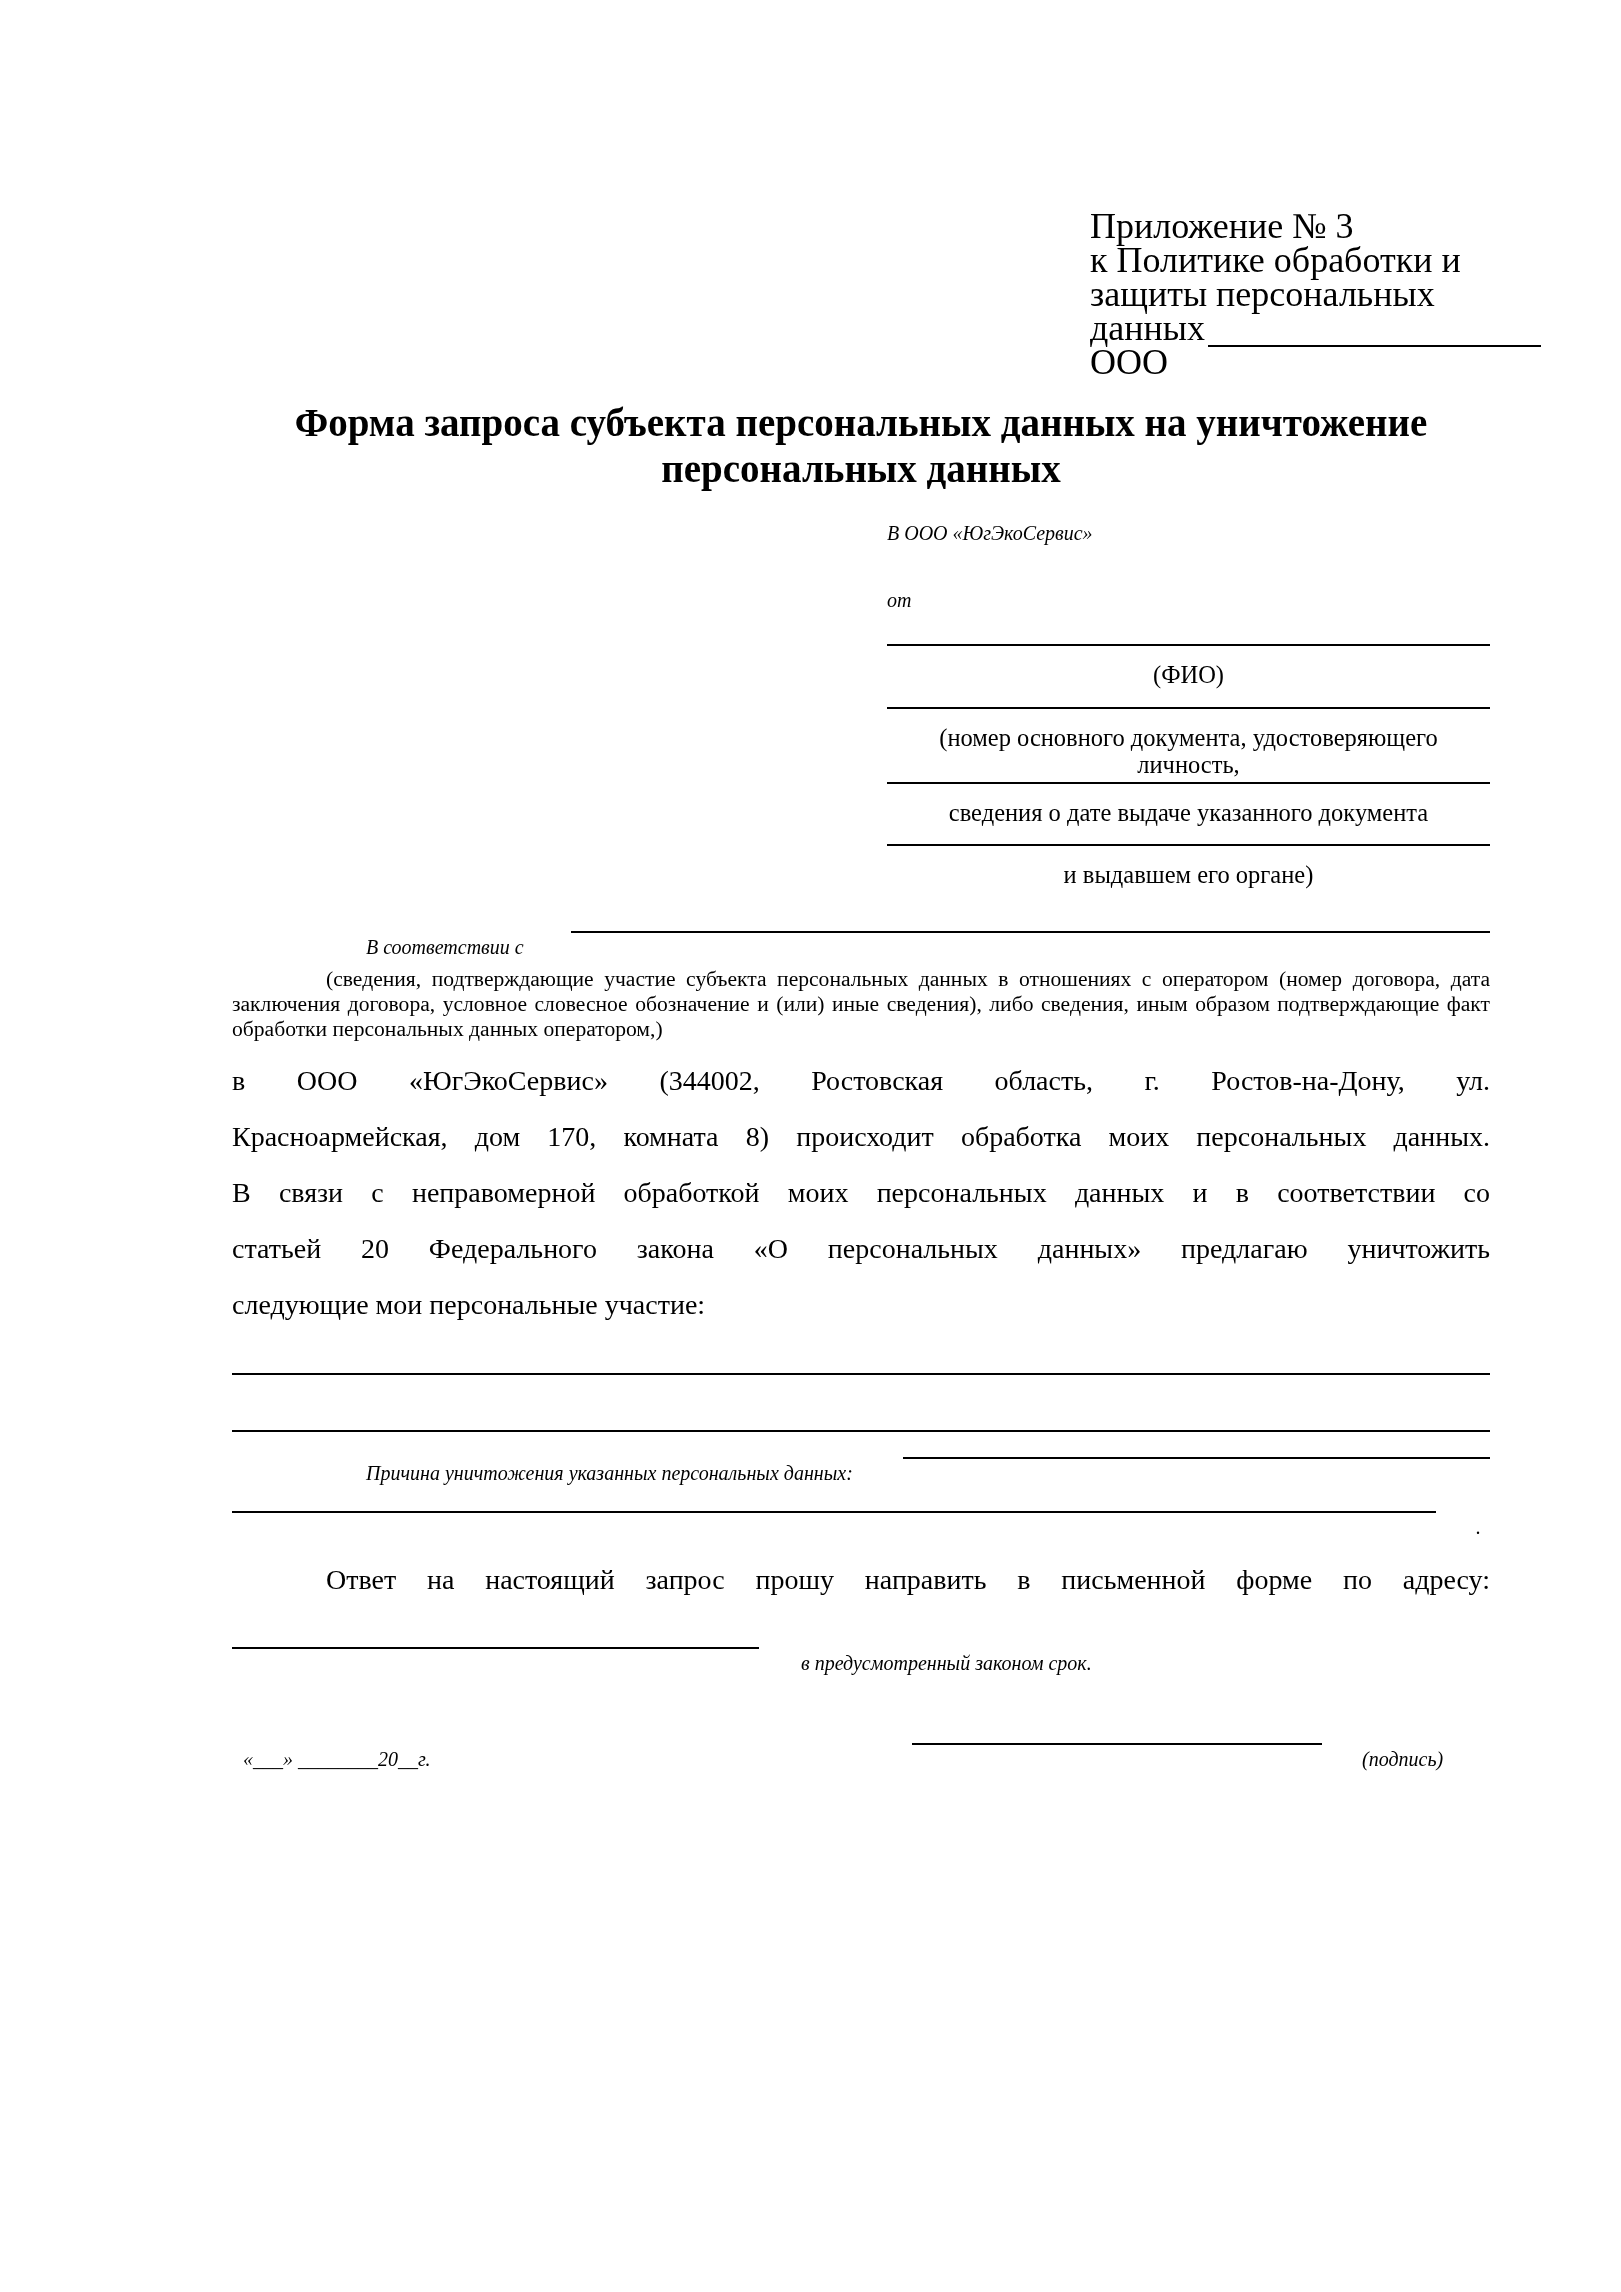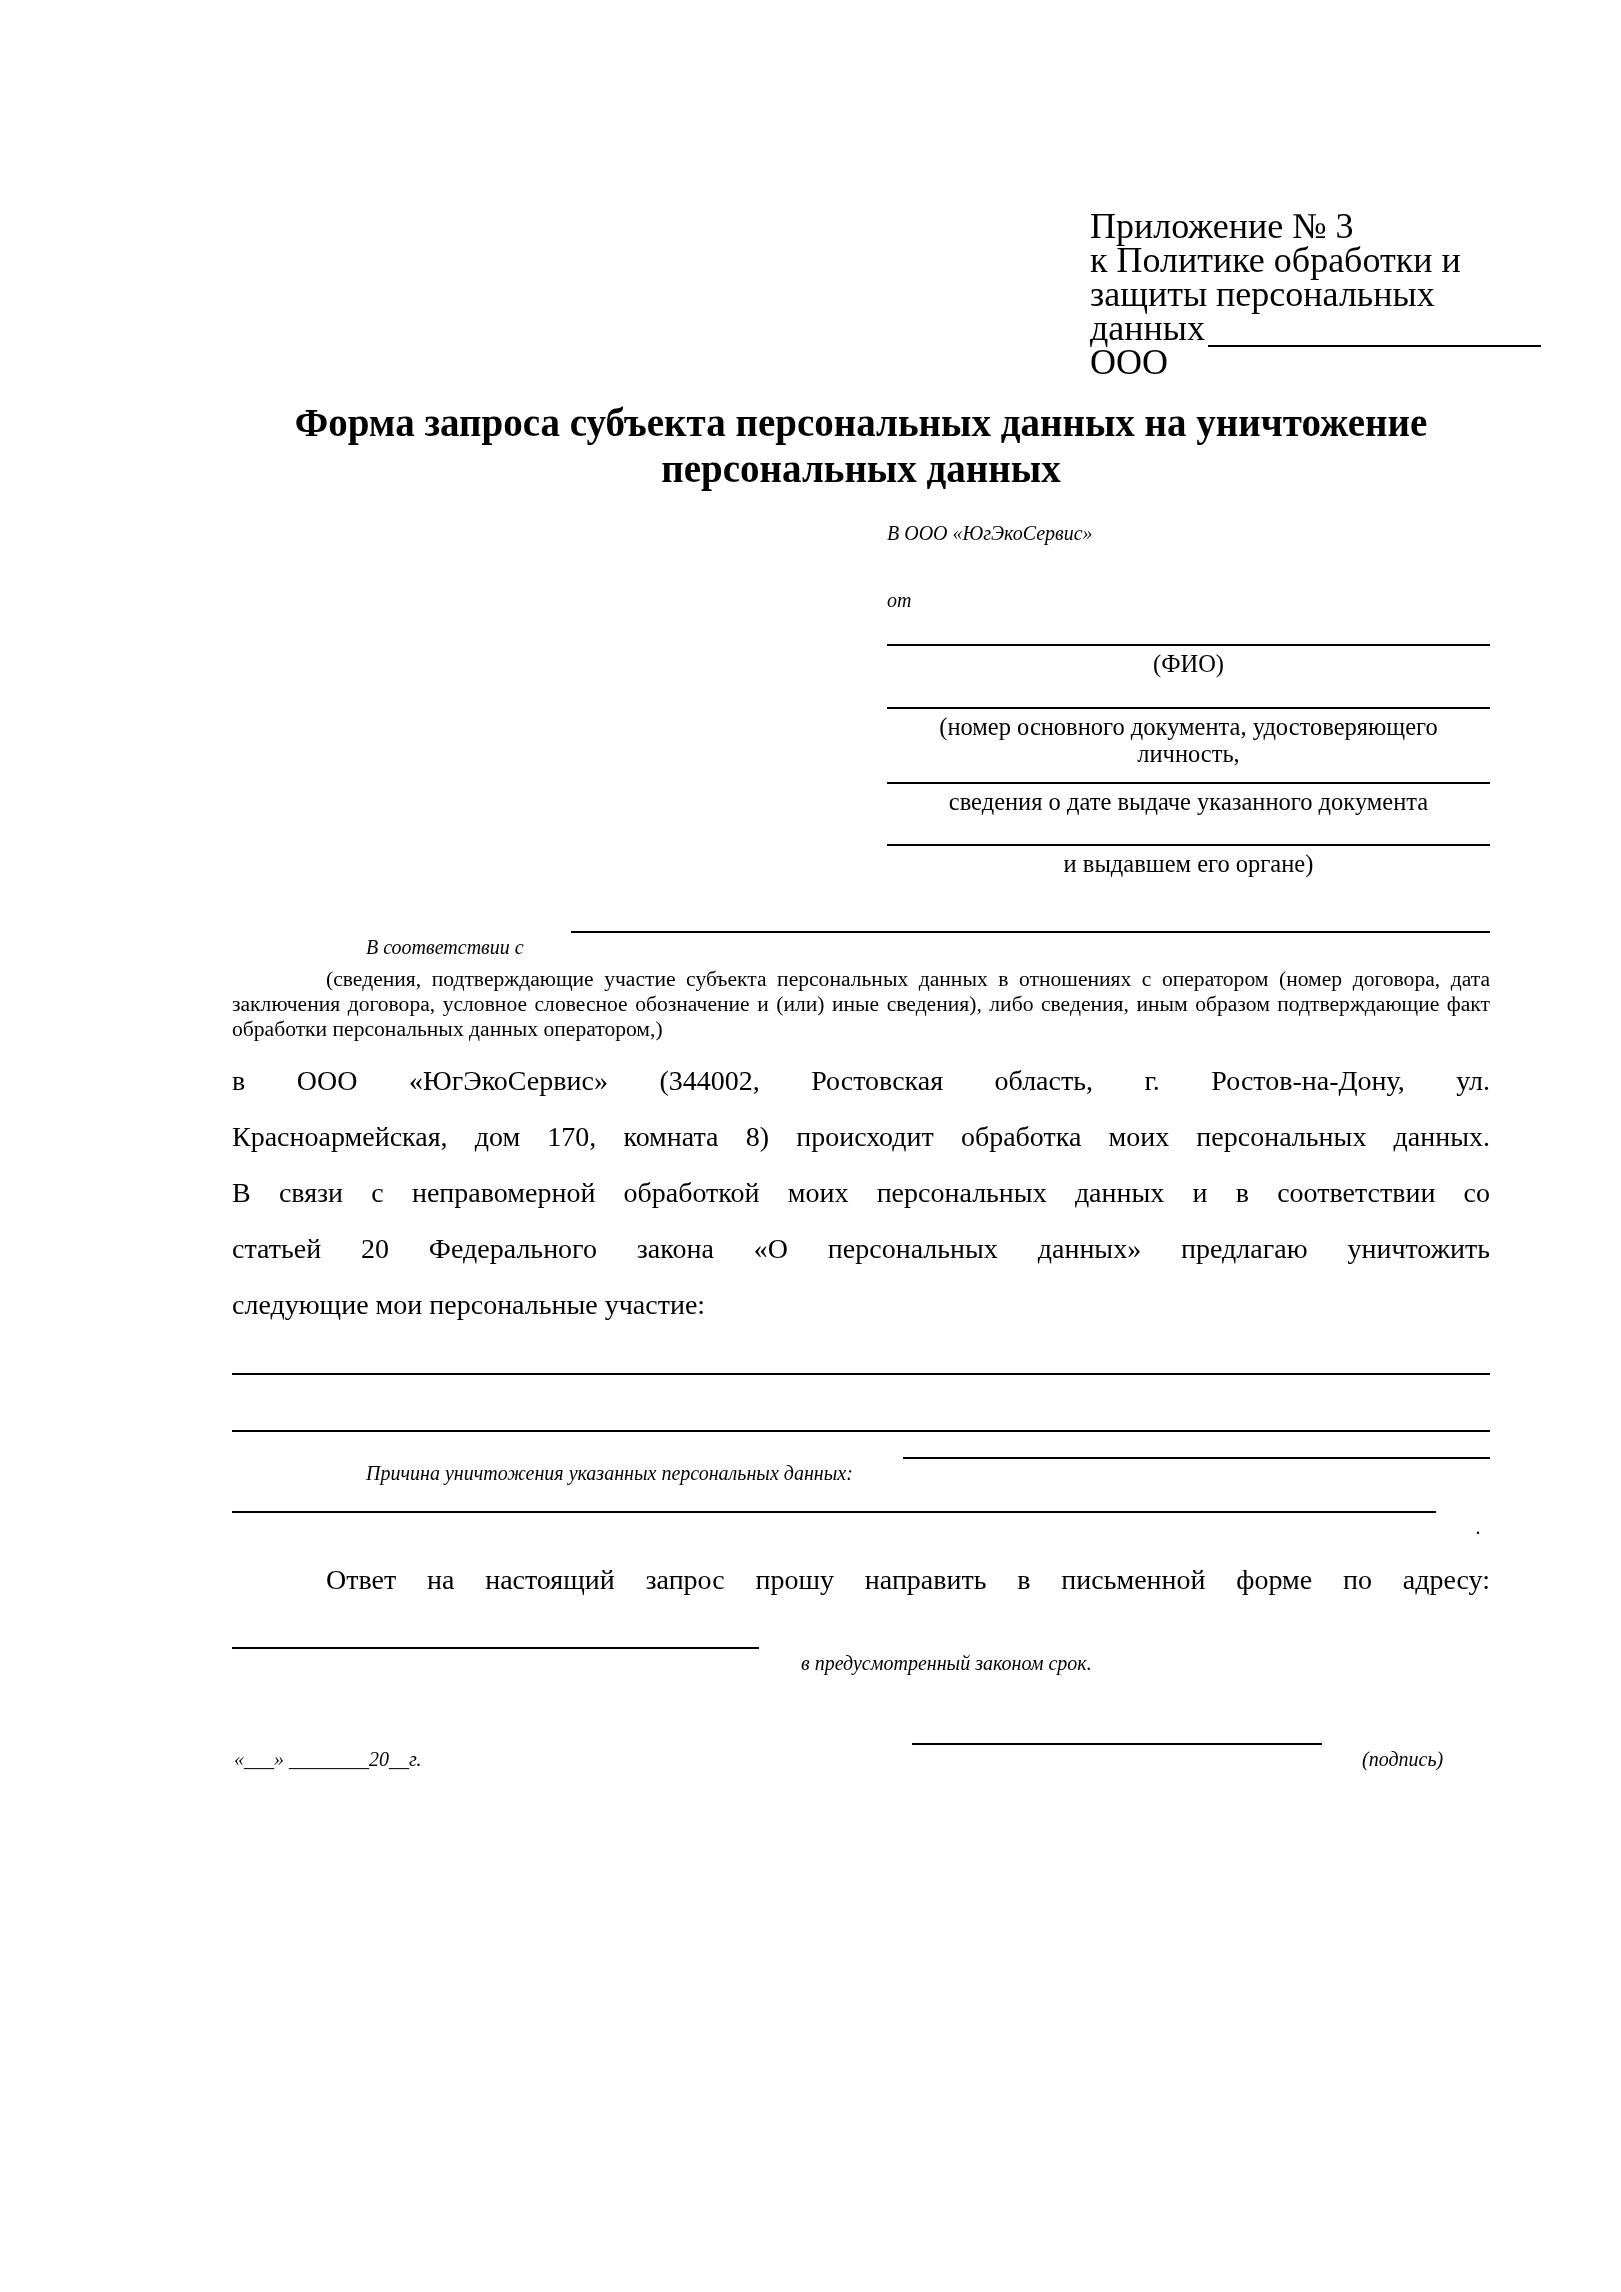--- a/index.html
+++ b/index.html
@@ -7,21 +7,21 @@
     position:relative;
     width:1621px;height:2293px;
     background:#ffffff;
     color:#000000;
     font-family:"Liberation Serif","DejaVu Serif",serif;
     overflow:hidden;
   }
   .abs{position:absolute;}
   .t29{font-size:20px;line-height:32px;font-style:italic;}
   .t25{font-size:24.5px;line-height:27.4px;}
-  .center{text-align:center;}
+  .center{text-align:center;margin-top:11px;}
   .just{text-align:justify;text-align-last:justify;}
   .row{display:flex;align-items:flex-start;gap:40px;}
   .fill{border-bottom:2px solid #000;flex:1 1 auto;min-width:0;}
   .fill-fixed{border-bottom:2px solid #000;flex:0 0 auto;}
   .sp96{flex:0 0 94px;}
   .hline{position:absolute;height:0;border-top:2px solid #000;}
   .annex{left:1090px;top:209px;width:443px;font-size:36px;line-height:34px;}
   .title{left:232px;top:400px;width:1258px;font-size:39px;line-height:46px;font-weight:bold;text-align:center;}
   .note{left:232px;top:967px;width:1258px;font-size:21.6px;line-height:25px;}
   .note .indent{text-indent:94px;}
@@ -97,21 +97,21 @@
     <span>.</span>
   </div>
 
   <div class="abs ans just">Ответ на настоящий запрос прошу направить в письменной форме по адресу:</div>
 
   <div class="abs t29 row" style="left:232px;top:1624px;width:1258px;margin-top:23px;">
     <span class="fill-fixed" style="width:527px;"></span>
     <span style="white-space:nowrap;padding-left:2px;">в предусмотренный законом срок.</span>
   </div>
 
-  <div class="abs t29" style="left:234px;top:1743px;white-space:nowrap;">«___» ________20__г.</div>
+  <div class="abs t29" style="left:243px;top:1743px;white-space:nowrap;">«___» ________20__г.</div>
 
   <div class="abs t29 row" style="left:912px;top:1743px;width:549px;">
     <span class="fill-fixed" style="width:410px;"></span>
     <span>(подпись)</span>
   </div>
 
 </div>
 
 
 </body></html>

